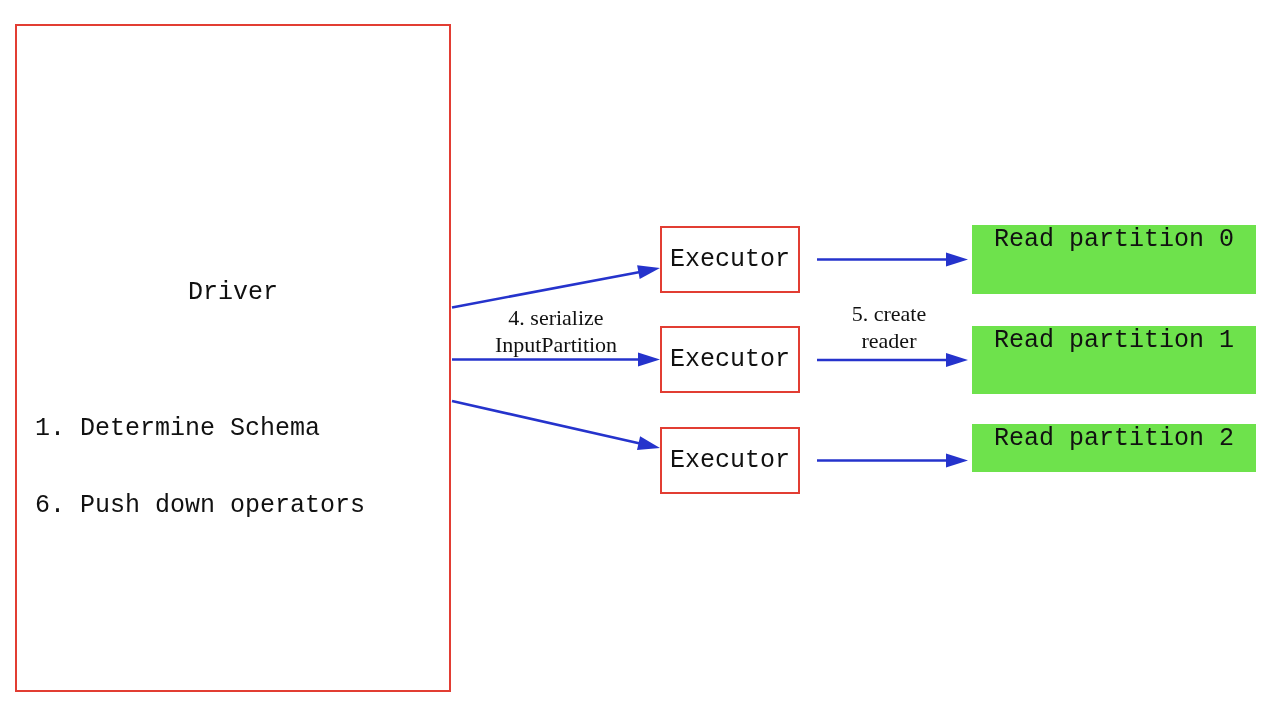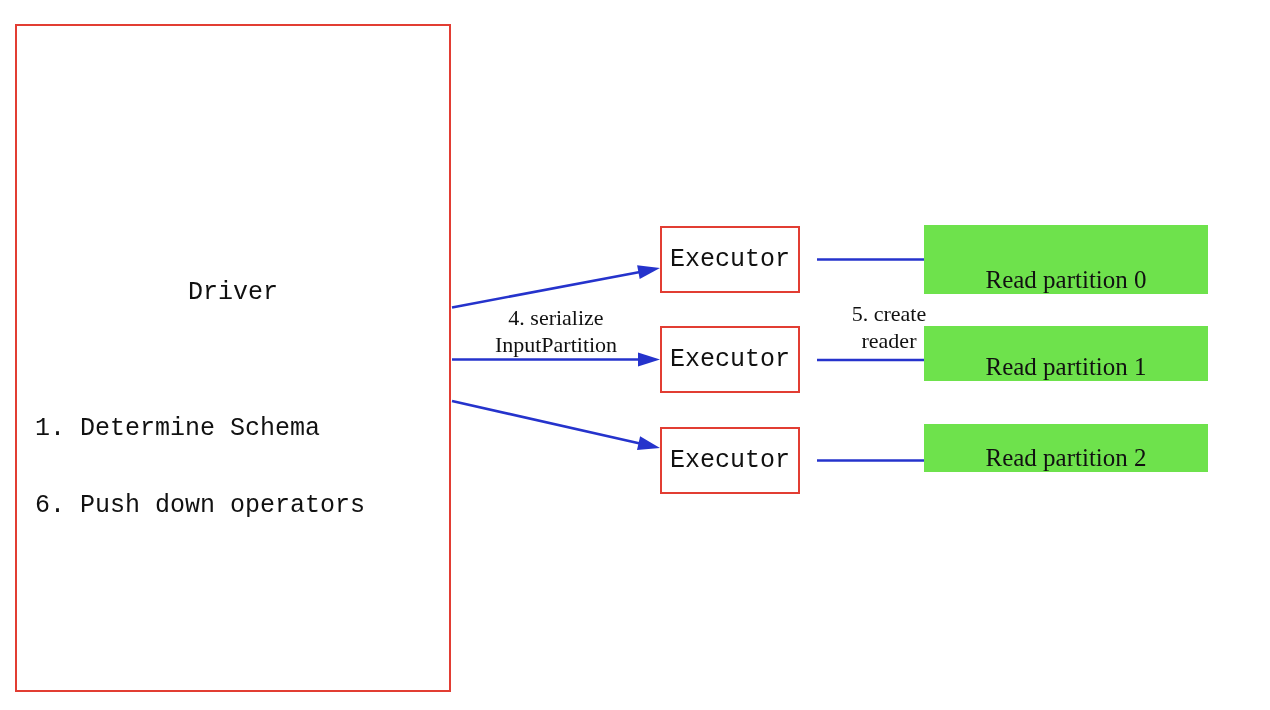--- a/index.html
+++ b/index.html
@@ -25,25 +25,24 @@
   .driver-steps {
     position: absolute; left: 18px; top: 339px;
     font-size: 25px; line-height: 25.5px; white-space: pre;
   }
   .executor-box {
     left: 660px; width: 140px; height: 67px;
     display: flex; align-items: center; justify-content: center;
     font-size: 25px;
   }
   .partition-box {
-    left: 924px; width: 284px; height: 69px;
+    left: 972px; width: 284px; height: 69px;
     background: var(--green, #6ee24c);
-    display: flex; align-items: flex-end; justify-content: center;
+    display: flex; align-items: flex-start; justify-content: center;
     font-size: 25px;
-    font-family: Liberation Serif, serif;
   }
   .flow-label {
     position: absolute;
     font-family: "Liberation Serif", "DejaVu Serif", serif;
     font-size: 22px; line-height: 27px; text-align: center;
     color: var(--ink, #111111);
   }
   .label-serialize { left: 446px; top: 304px; width: 220px; }
   .label-reader   { left: 799px; top: 300px; width: 180px; }
   .arrows-layer { position: absolute; left: 0; top: 0; width: 1270px; height: 710px; pointer-events: none; }
@@ -90,21 +89,21 @@
   <div class="box red-outline executor-box" style="top:326px">
     <span>Executor</span>
   </div>
   <div class="box red-outline executor-box" style="top:427px">
     <span>Executor</span>
   </div>
 
   <div class="box partition-box" style="top:225px">
     <span>Read partition 0</span>
   </div>
-  <div class="box partition-box" style="top:326px; height:55px">
+  <div class="box partition-box" style="top:326px; height:68px">
     <span>Read partition 1</span>
   </div>
   <div class="box partition-box" style="top:424px; height:48px">
     <span>Read partition 2</span>
   </div>
 
   <div class="flow-label label-serialize">
     <div>4. serialize</div>
     <div>InputPartition</div>
   </div>

